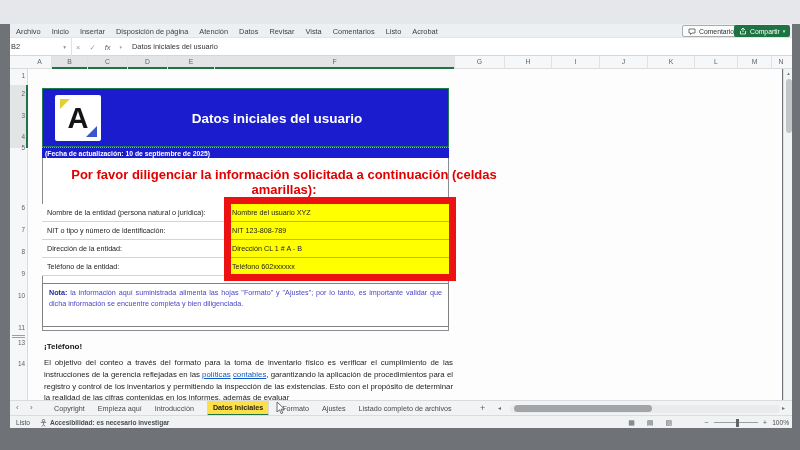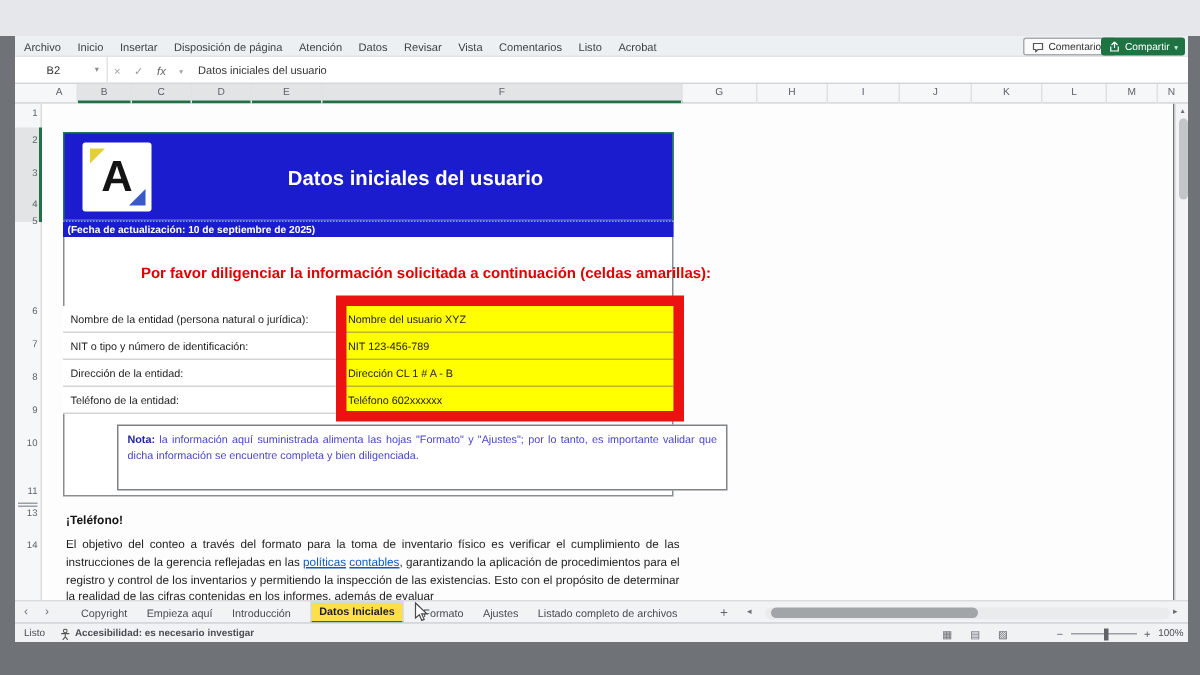--- a/index.html
+++ b/index.html
@@ -15,21 +15,21 @@
   .menu-items span { font-size:7.4px; color:#3c3f43; white-space:nowrap; cursor:default; }
   .btn-comments { position:absolute; left:672px; top:1px; height:12px; display:flex; align-items:center; gap:3px;
                   padding:0 5px; background:#fbfbfb; border:1px solid #a9adb2; border-radius:2px;
                   font-size:6.8px; color:#333; }
   .btn-share { position:absolute; left:724px; top:1px; height:12px; display:flex; align-items:center; gap:3px;
                padding:0 5px; background:#1e7343; border-radius:2px; font-size:6.8px; color:#fff; }
   .btn-share .chev { font-size:5px; color:#d8efe2; }
 
   .formulabar { left:10px; top:38px; width:782px; height:18px; background:#ffffff; border-bottom:1px solid #d5d7da; }
   .namebox { position:absolute; left:0; top:0; width:62px; height:18px; border-right:1px solid #e0e2e4;
-             font-size:7.4px; color:#333; line-height:18px; padding-left:21px; }
+             font-size:7.4px; color:#333; line-height:18px; padding-left:1px; }
   .namebox .chev { position:absolute; right:5px; top:0; font-size:5.5px; color:#8a8d91; }
   .fbicons { position:absolute; left:66px; top:0; height:18px; display:flex; gap:9px; align-items:center; }
   .fbicons span { font-size:7.5px; color:#9aa0a6; }
   .fbicons .fx { font-style:italic; color:#5f6368; font-family:Liberation Sans, sans-serif; }
   .fbicons .tinychev { font-size:5px; }
   .fbvalue { position:absolute; left:122px; top:0; height:18px; line-height:18px; font-size:7.4px; color:#333; }
 
   
   .colheaders { left:10px; top:56px; width:782px; height:13px; background:#f6f7f8; border-bottom:1px solid #d9dbdd; }
   .colsel { position:absolute; left:42px; top:0; width:403px; height:13px; background:#e2e4e6; border-bottom:2px solid #217346; }
@@ -55,28 +55,28 @@
   .logo::after  { content:""; position:absolute; right:4px; bottom:4px; width:0; height:0;
                   border-bottom:11px solid #3958c9; border-left:11px solid transparent; }
   .logo-a { position:absolute; left:0; top:0; width:46px; height:46px; text-align:center; line-height:46px;
             font-size:29px; font-weight:bold; color:#141414; z-index:2; }
   .doctitle { position:absolute; left:74px; top:0; width:320px; height:59px; display:flex; align-items:center;
               justify-content:center; color:#fff; font-weight:bold; font-size:13.5px; }
   .fechaband { position:absolute; left:14px; top:78px; width:407px; height:11px; background:#1b1ccd;
                border-top:1px dotted rgba(255,255,255,.55); color:#fff; font-weight:bold; font-size:6.8px;
                line-height:11px; padding-left:3px; }
   .instruction { position:absolute; left:14px; top:100px; width:484px; height:26px; display:flex; align-items:center;
-                 justify-content:center; color:#e00000; font-weight:bold; font-size:10px; text-align:center; }
+                 justify-content:center; color:#e00000; font-weight:bold; font-size:13px; text-align:center; }
   .frow-label { position:absolute; left:14px; width:186px; height:18px; line-height:18px; padding-left:5px;
                 font-size:7.2px; color:#1c1c1c; border-bottom:1px solid #d4d4d4; background:#fff; }
   .frow-value { position:absolute; left:200px; width:221px; height:18px; line-height:18px; padding-left:4px;
                 font-size:7.2px; color:#1c1c1c; background:#ffff00; border-bottom:1px solid #b9b92e; }
   .redbox { position:absolute; left:196px; top:128px; width:232px; height:84px; border:7px solid #ec1212; z-index:6; }
   .notebox { position:absolute; left:14px; top:214px; width:407px; height:44px; border:1px solid #7f8184;
-             padding:4px 6px; font-size:7.2px; line-height:10.5px; color:#4a46c6; text-align:justify; background:#fff;margin-left:36px; }
+             padding:4px 6px; font-size:7.2px; line-height:10.5px; color:#4a46c6; text-align:justify; background:#fff; }
   .notebox b { color:#2626a0; }
   .attention { position:absolute; left:16px; top:273px; font-size:8px; font-weight:bold; color:#141414; }
   .bodypara { position:absolute; left:16px; top:288px; width:409px; height:43px; overflow:hidden;
               font-size:7.8px; line-height:11.8px; color:#1e1e1e; text-align:justify; }
   .doclink { color:#0b5bc5; text-decoration:underline; cursor:pointer; }
 
   
   .tabbar { left:10px; top:400px; width:782px; height:15px; background:#f2f3f5; border-top:1px solid #d9dbdd; }
   .tabnav { position:absolute; top:0; height:15px; line-height:14px; font-size:8px; color:#6b6f73; }
   .tabs { position:absolute; left:44px; top:0; height:15px; display:flex; gap:13px; align-items:center; }
@@ -197,21 +197,21 @@
       <div class="doctitle">Datos iniciales del usuario</div>
     </div>
 
     <div class="fechaband">(Fecha de actualización: 10 de septiembre de 2025)</div>
 
     <div class="instruction">Por favor diligenciar la información solicitada a continuación (celdas amarillas):</div>
 
     <div class="frow-label" style="top:135px">Nombre de la entidad (persona natural o jurídica):</div>
     <div class="frow-value" style="top:135px">Nombre del usuario XYZ</div>
     <div class="frow-label" style="top:153px">NIT o tipo y número de identificación:</div>
-    <div class="frow-value" style="top:153px">NIT 123-456-789</div>
+    <div class="frow-value" style="top:153px">NIT 123-808-789</div>
     <div class="frow-label" style="top:171px">Dirección de la entidad:</div>
     <div class="frow-value" style="top:171px">Dirección CL 1 # A - B</div>
     <div class="frow-label" style="top:189px">Teléfono de la entidad:</div>
     <div class="frow-value" style="top:189px">Teléfono 602xxxxxx</div>
 
     <div class="redbox"></div>
 
     <div class="notebox"><b>Nota:</b><span> la información aquí suministrada alimenta las hojas "Formato" y "Ajustes"; por lo tanto, es importante validar que dicha información se encuentre completa y bien diligenciada.</span></div>
 
     <div class="attention">¡Teléfono!</div>

